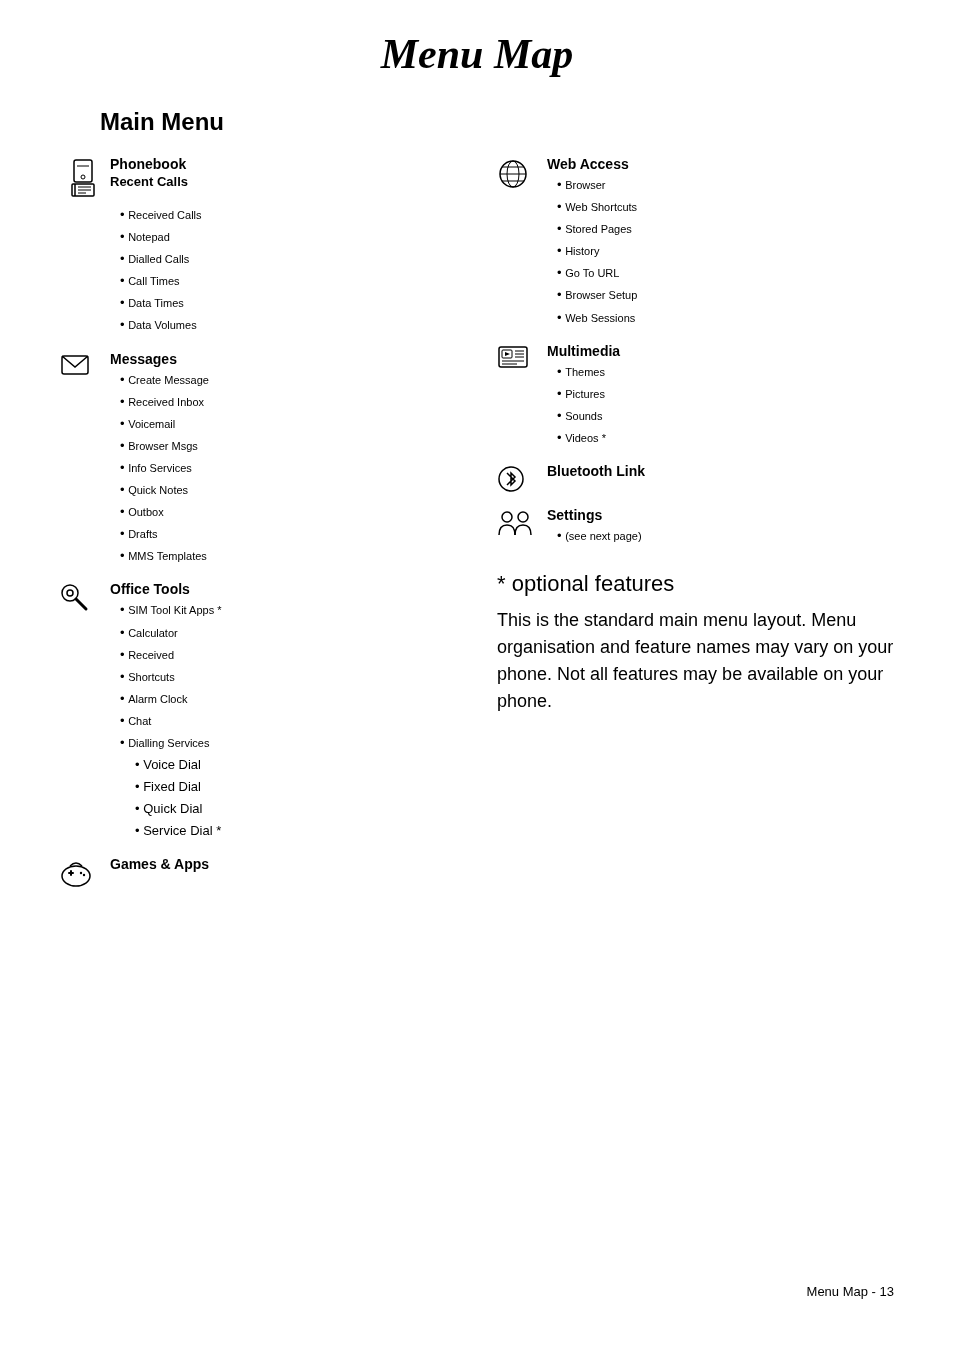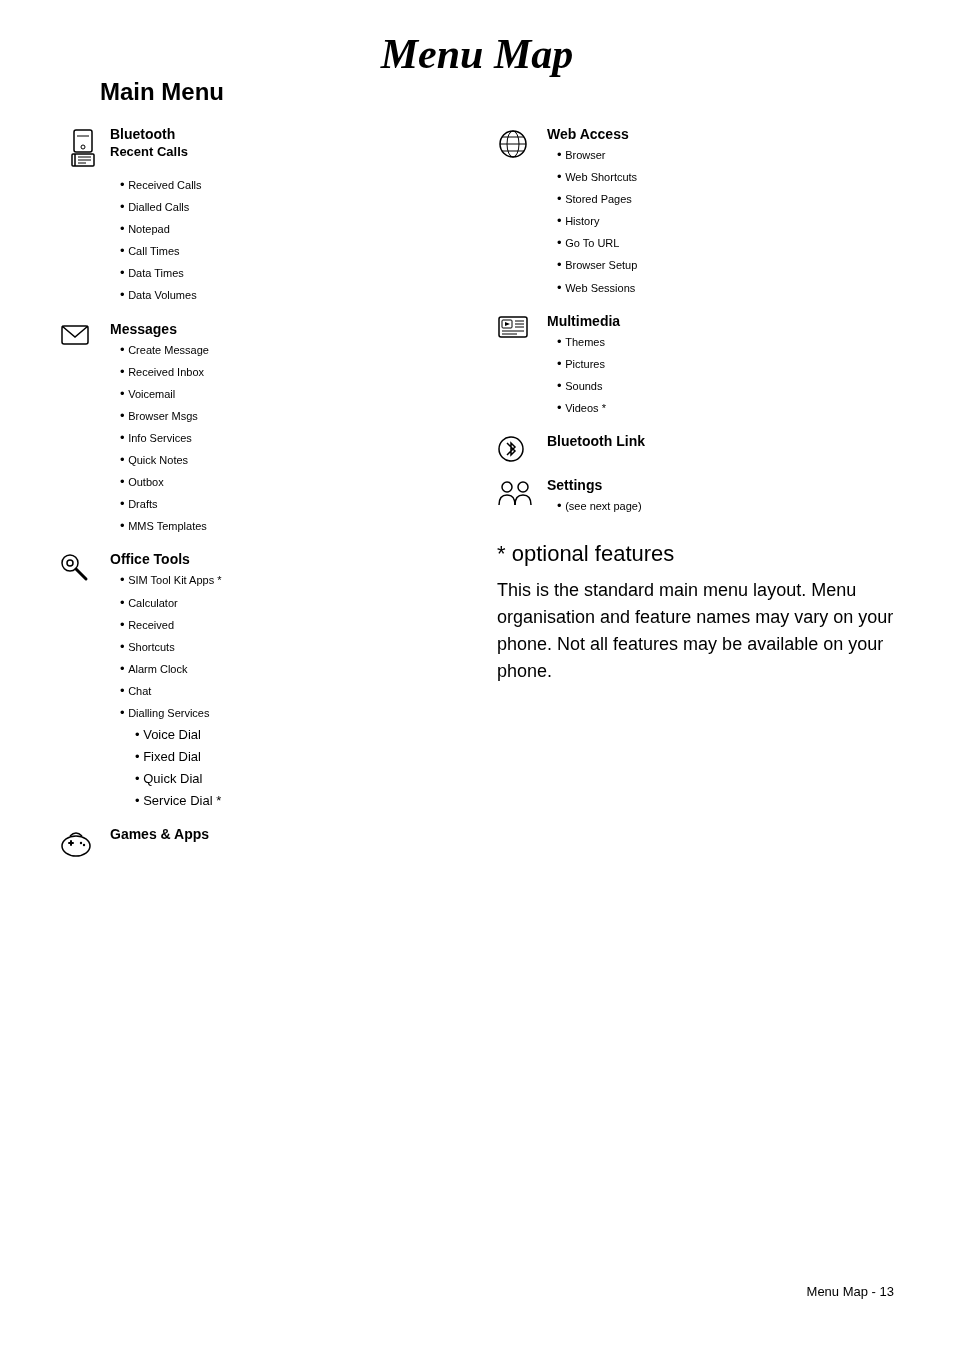--- a/index.html
+++ b/index.html
@@ -15,20 +15,21 @@
 
     .page {
       padding: 30px 60px 60px 60px;
     }
 
     .page-title {
       text-align: center;
       font-size: 42px;
       font-style: italic;
       font-weight: bold;
+      margin-bottom: 30px;
       font-family: Georgia, serif;
     }
 
     .section-title {
       font-size: 24px;
       font-weight: bold;
       margin-bottom: 20px;
       margin-left: 40px;
     }
 
@@ -157,26 +158,26 @@
             <circle cx="13" cy="19" r="2" fill="none" stroke="#000" stroke-width="1"></circle>
 
             <rect x="2" y="26" width="22" height="12" rx="1" fill="none" stroke="#000" stroke-width="1.5"></rect>
             <line x1="5" y1="26" x2="5" y2="38" stroke="#000" stroke-width="1.5"></line>
             <line x1="8" y1="29" x2="21" y2="29" stroke="#000" stroke-width="1"></line>
             <line x1="8" y1="32" x2="21" y2="32" stroke="#000" stroke-width="1"></line>
             <line x1="8" y1="35" x2="16" y2="35" stroke="#000" stroke-width="1"></line>
           </svg>
         </div>
         <div class="menu-content">
-          <div class="menu-heading">Bluetooth</div>
+          <div class="menu-heading">Phonebook</div>
           <div class="sub-heading">Recent Calls</div>
           <ul class="menu-items">
             <li>Received Calls</li>
+            <li>Notepad</li>
             <li>Dialled Calls</li>
-            <li>Notepad</li>
             <li>Call Times</li>
             <li>Data Times</li>
             <li>Data Volumes</li>
           </ul>
         </div>
       </div>
 
       <div class="menu-group">
         <div class="icon-area">
           <svg width="30" height="24" viewBox="0 0 30 24">

